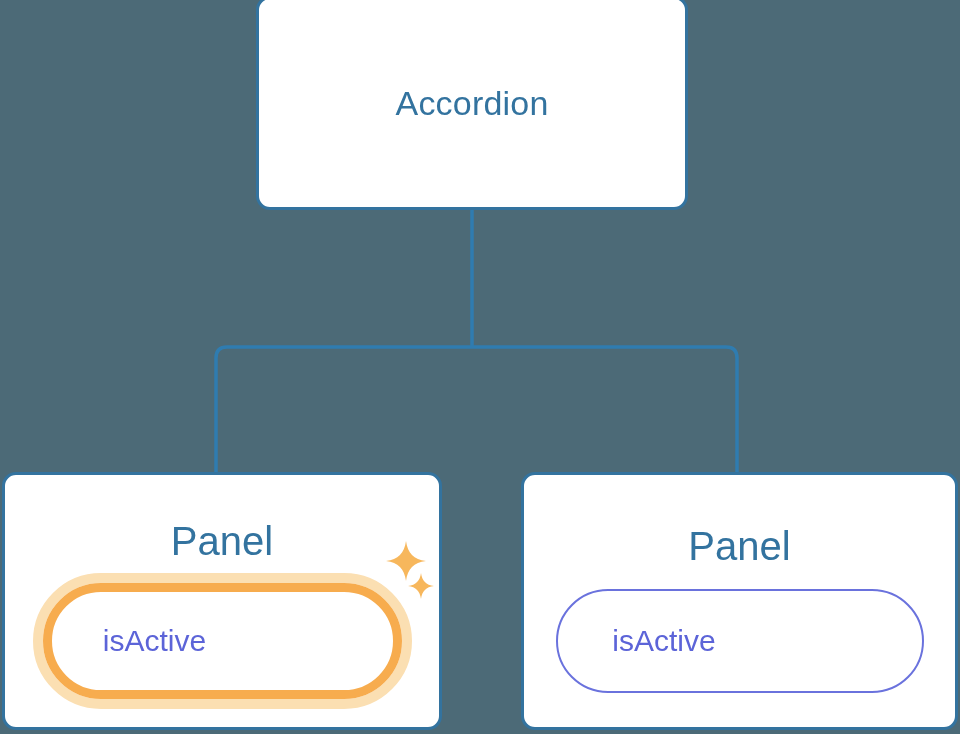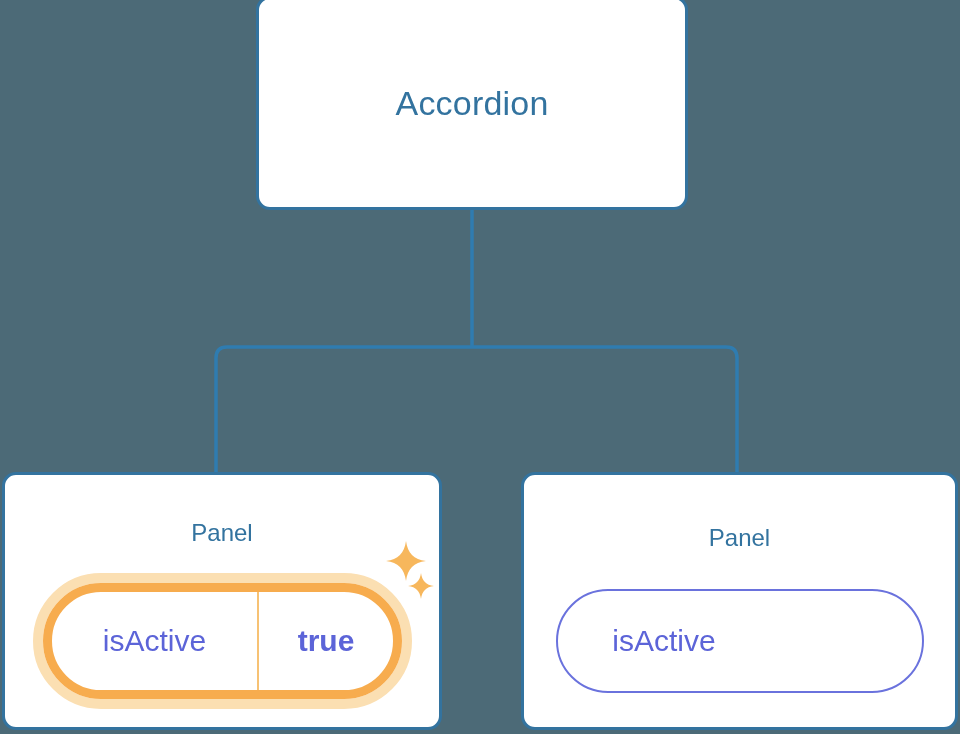--- a/index.html
+++ b/index.html
@@ -77,21 +77,21 @@
     width: 437px;
     height: 258px;
   }
 
   .panel-title {
     position: absolute;
     left: 0;
     right: 0;
     text-align: center;
     color: #33739f;
-    font-size: 24px;
+    font-size: 40px;
     font-weight: 400;
     line-height: 1;
     user-select: none;
   }
   #node-panel-left .panel-title { top: 46px; }
   #node-panel-right .panel-title { top: 51px; }
 
   
   .prop-pill {
     position: absolute;
@@ -189,21 +189,20 @@
     <span class="node-title">Accordion</span>
   </div>
 
   <div class="node-card" id="node-panel-left">
     <span class="panel-title">Panel</span>
   </div>
 
   <div class="prop-pill" id="pill-left">
     <div class="pill-inner">
       <div class="prop-cell prop-key">isActive</div>
-      <div class="prop-cell prop-value">true</div>
     </div>
   </div>
 
   <svg class="sparkle" id="sparkle-big" viewBox="0 0 40 40" xmlns="http://www.w3.org/2000/svg">
     <path d="M20 0 C21.6 12.2 27.8 18.4 40 20 C27.8 21.6 21.6 27.8 20 40 C18.4 27.8 12.2 21.6 0 20 C12.2 18.4 18.4 12.2 20 0 Z" fill="#f7b75c"></path>
   </svg>
   <svg class="sparkle" id="sparkle-small" viewBox="0 0 26 26" xmlns="http://www.w3.org/2000/svg">
     <path d="M13 0 C14.05 7.95 18.05 11.95 26 13 C18.05 14.05 14.05 18.05 13 26 C11.95 18.05 7.95 14.05 0 13 C7.95 11.95 11.95 7.95 13 0 Z" fill="#f7b75c"></path>
   </svg>
 

